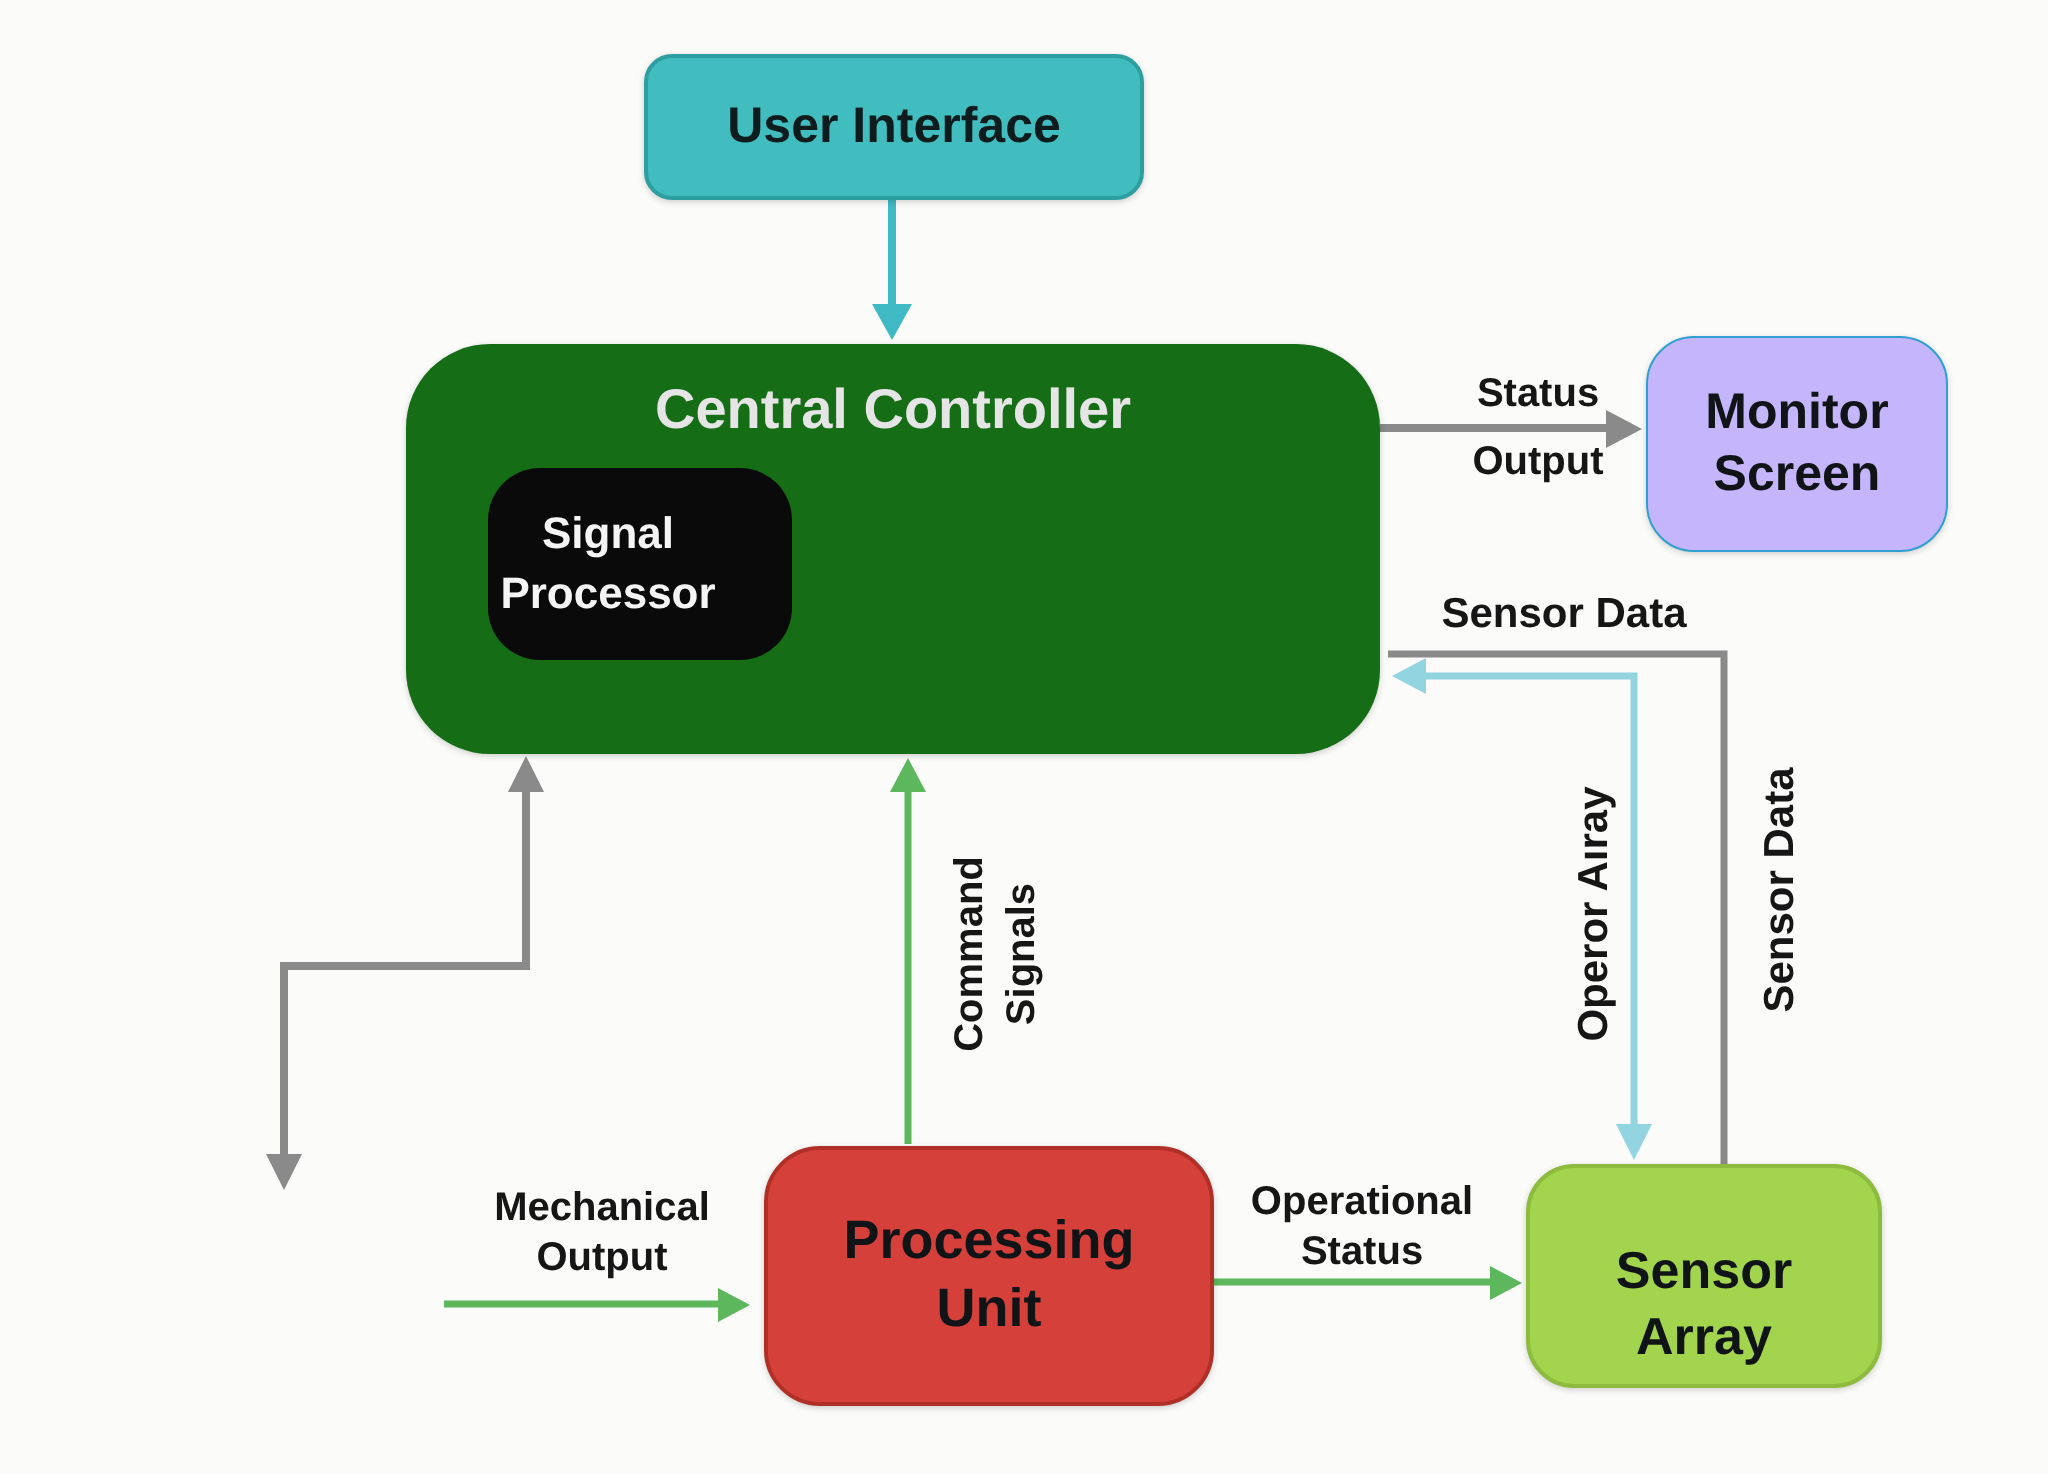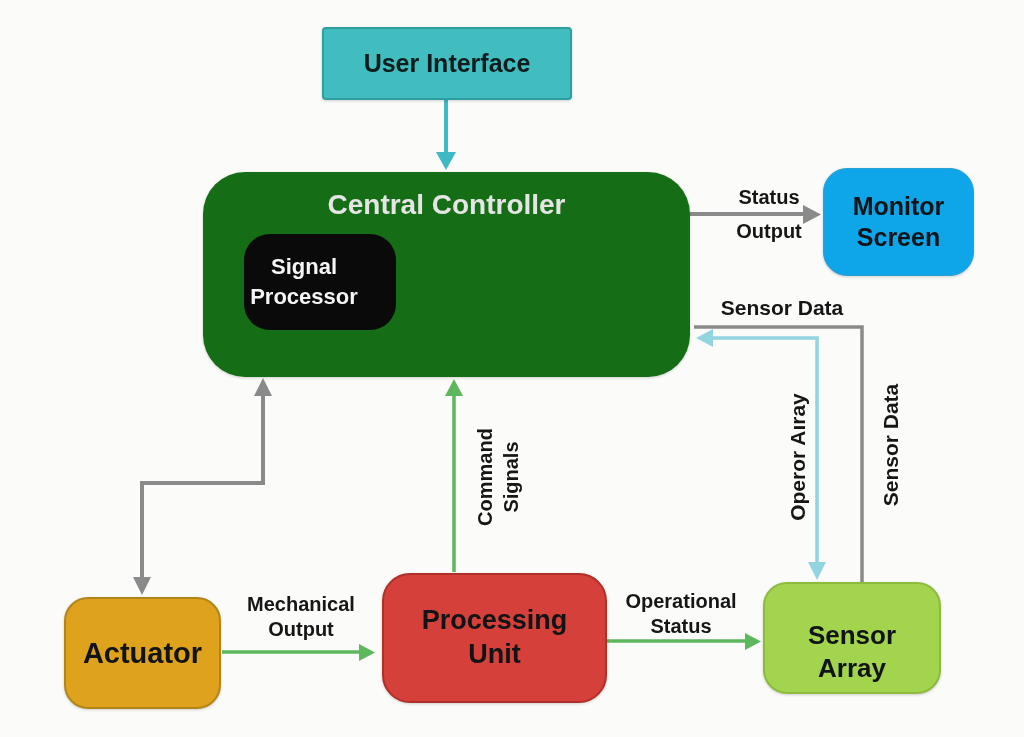--- a/index.html
+++ b/index.html
@@ -30,21 +30,21 @@
     justify-content: center;
     text-align: center;
     font-weight: 700;
     color: #101416;
     box-shadow: 0 1px 3px rgba(0,0,0,0.18);
   }
   .node-user-interface {
     left: 322px; top: 27px; width: 250px; height: 73px;
     background: #41bdbf;
     border: 2px solid #2e9fa0;
-    border-radius: 4px;
+    border-radius: 14px;
     font-size: 25px;
     color: #0e1c1d;
   }
   .node-central-controller {
     left: 203px; top: 172px; width: 487px; height: 205px;
     background: #156d15;
     border-radius: 42px;
     display: block;
     color: #f4faf4;
   }
@@ -66,21 +66,21 @@
     display: flex;
     align-items: center;
     text-align: center;
     font-weight: 700;
     box-shadow: none;
   }
   .node-signal-processor { left: 41px; top: 62px; }
   .node-regulation-module { left: 281px; top: 62px; width: 159px; }
   .node-monitor-screen {
     left: 823px; top: 168px; width: 151px; height: 108px;
-    background: #0ea5e9;
+    background: #c4b5fd;
     border: 1px solid #2f9fd2;
     border-radius: 24px;
     font-size: 25px;
     line-height: 1.25;
   }
   .node-monitor-screen .wrap, .wrap { width: 120px; }
   .node-actuator {
     left: 64px; top: 597px; width: 157px; height: 112px;
     background: #dfa21d;
     border: 2px solid #b2851a;
@@ -185,23 +185,20 @@
     <div class="cc-title">Central Controller</div>
     <div class="node-inner node-signal-processor">
       <span class="wrap">Signal Processor</span>
     </div>
   </div>
 
   <div class="node node-monitor-screen">
     <span class="wrap">Monitor Screen</span>
   </div>
 
-  <div class="node node-actuator">
-    <span>Actuator</span>
-  </div>
 
   <div class="node node-processing-unit">
     <span class="wrap">Processing Unit</span>
   </div>
 
   <div class="node node-sensor-array">
     <span class="wrap">Sensor Array</span>
   </div>
 
   <div class="edge-label lbl-status-output">Status Output</div>

